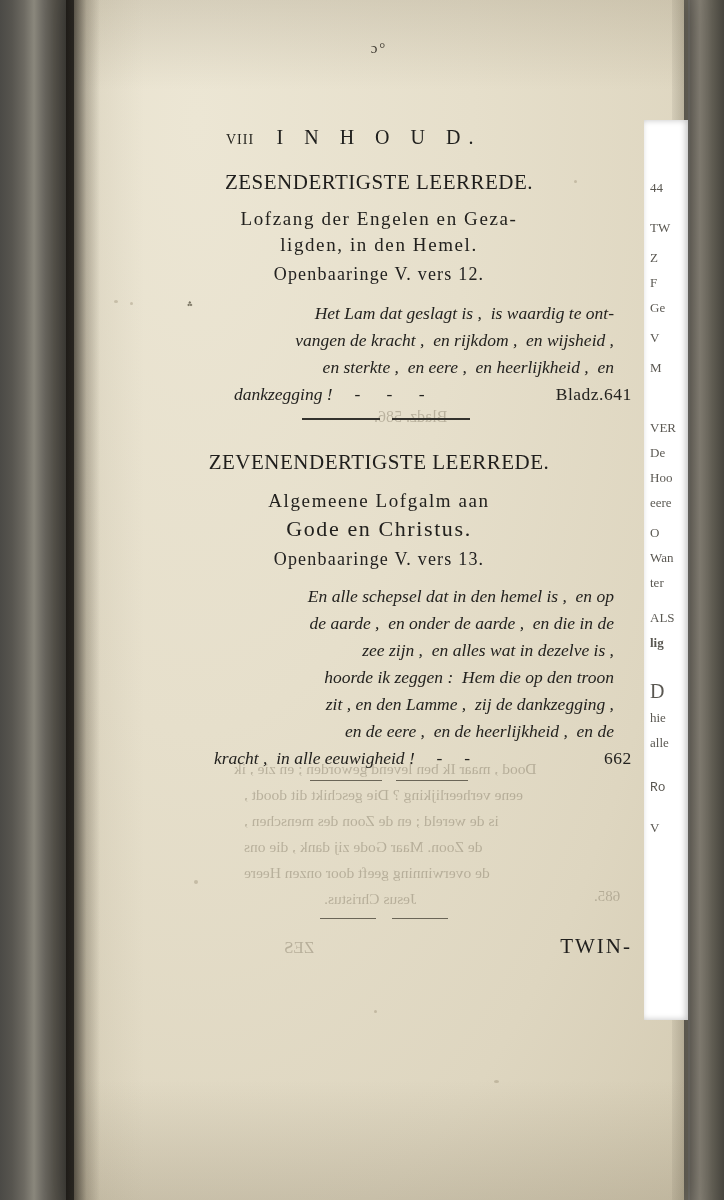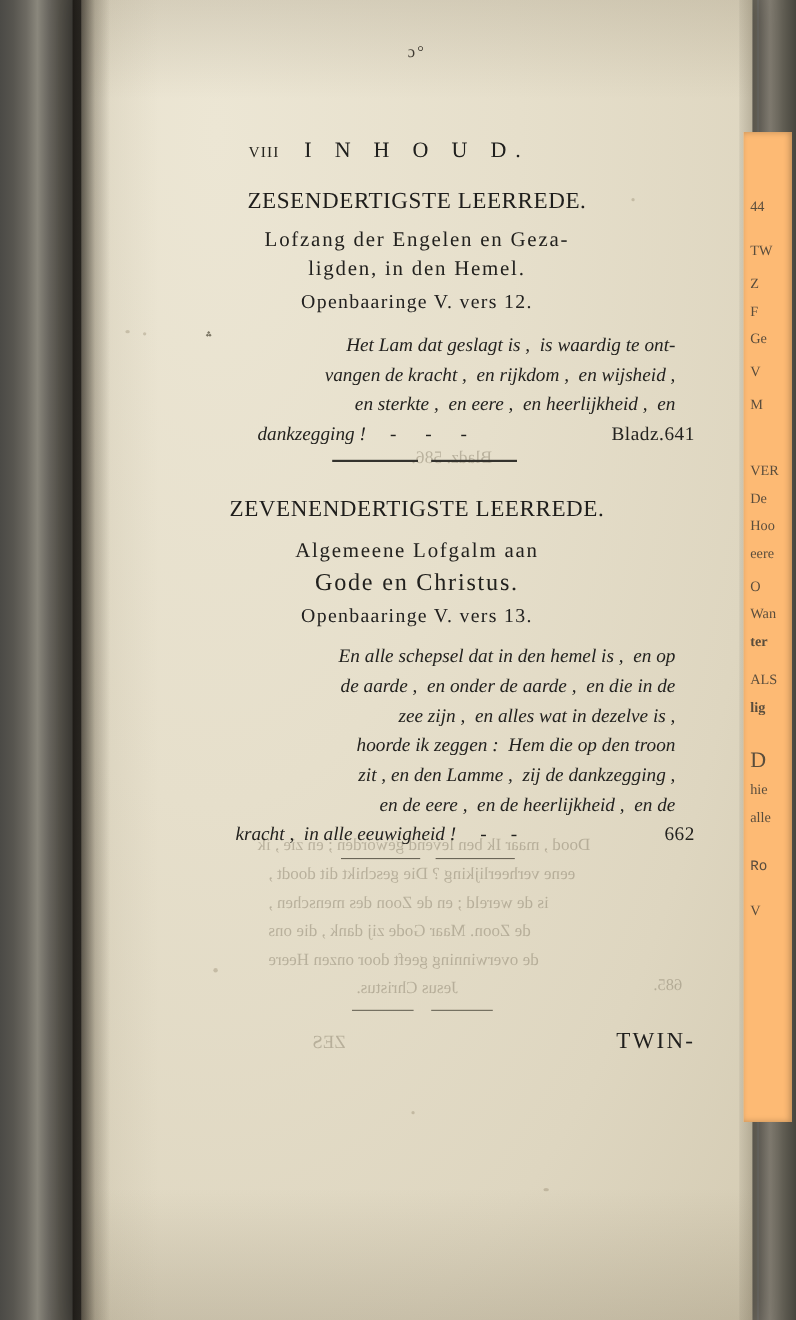--- a/index.html
+++ b/index.html
@@ -39,25 +39,25 @@
     left: 66px;
     top: 0;
     width: 34px;
     height: 1200px;
     background: linear-gradient(90deg, rgba(25,22,18,0.85), rgba(120,112,96,0.25) 60%, rgba(190,182,162,0.0));
   }
 
   
   .facing-page {
     position: absolute;
-    left: 676px;
+    left: 644px;
     top: 120px;
     width: 44px;
     height: 900px;
-    background: #fdba74;
+    background: #ffffff;
     box-shadow: -2px 0 6px rgba(0,0,0,0.25) inset;
     overflow: hidden;
   }
   .facing-page .fp-line {
     position: absolute;
     left: 6px;
     color: #3d3a33;
     font-size: 13px;
     white-space: nowrap;
     opacity: 0.85;
@@ -305,21 +305,21 @@
     <div class="fp-line" style="top:155px;">F</div>
     <div class="fp-line" style="top:180px;">Ge</div>
     <div class="fp-line" style="top:210px;">V</div>
     <div class="fp-line" style="top:240px;">M</div>
     <div class="fp-line" style="top:300px;">VER</div>
     <div class="fp-line" style="top:325px;">De</div>
     <div class="fp-line" style="top:350px;">Hoo</div>
     <div class="fp-line" style="top:375px;">eere</div>
     <div class="fp-line" style="top:405px;">O</div>
     <div class="fp-line" style="top:430px;">Wan</div>
-    <div class="fp-line" style="top:455px;font-weight:bold;">ter</div>
+    <div class="fp-line" style="top:455px;">ter</div>
     <div class="fp-line" style="top:490px;">ALS</div>
     <div class="fp-line" style="top:515px;font-weight:bold;">lig</div>
     <div class="fp-line" style="top:560px;font-size:20px;">D</div>
     <div class="fp-line" style="top:590px;">hie</div>
     <div class="fp-line" style="top:615px;">alle</div>
     <div class="fp-line" style="top:660px;font-family:Liberation Mono, monospace;">Ro</div>
     <div class="fp-line" style="top:700px;">V</div>
   </div>
 
 </div>

